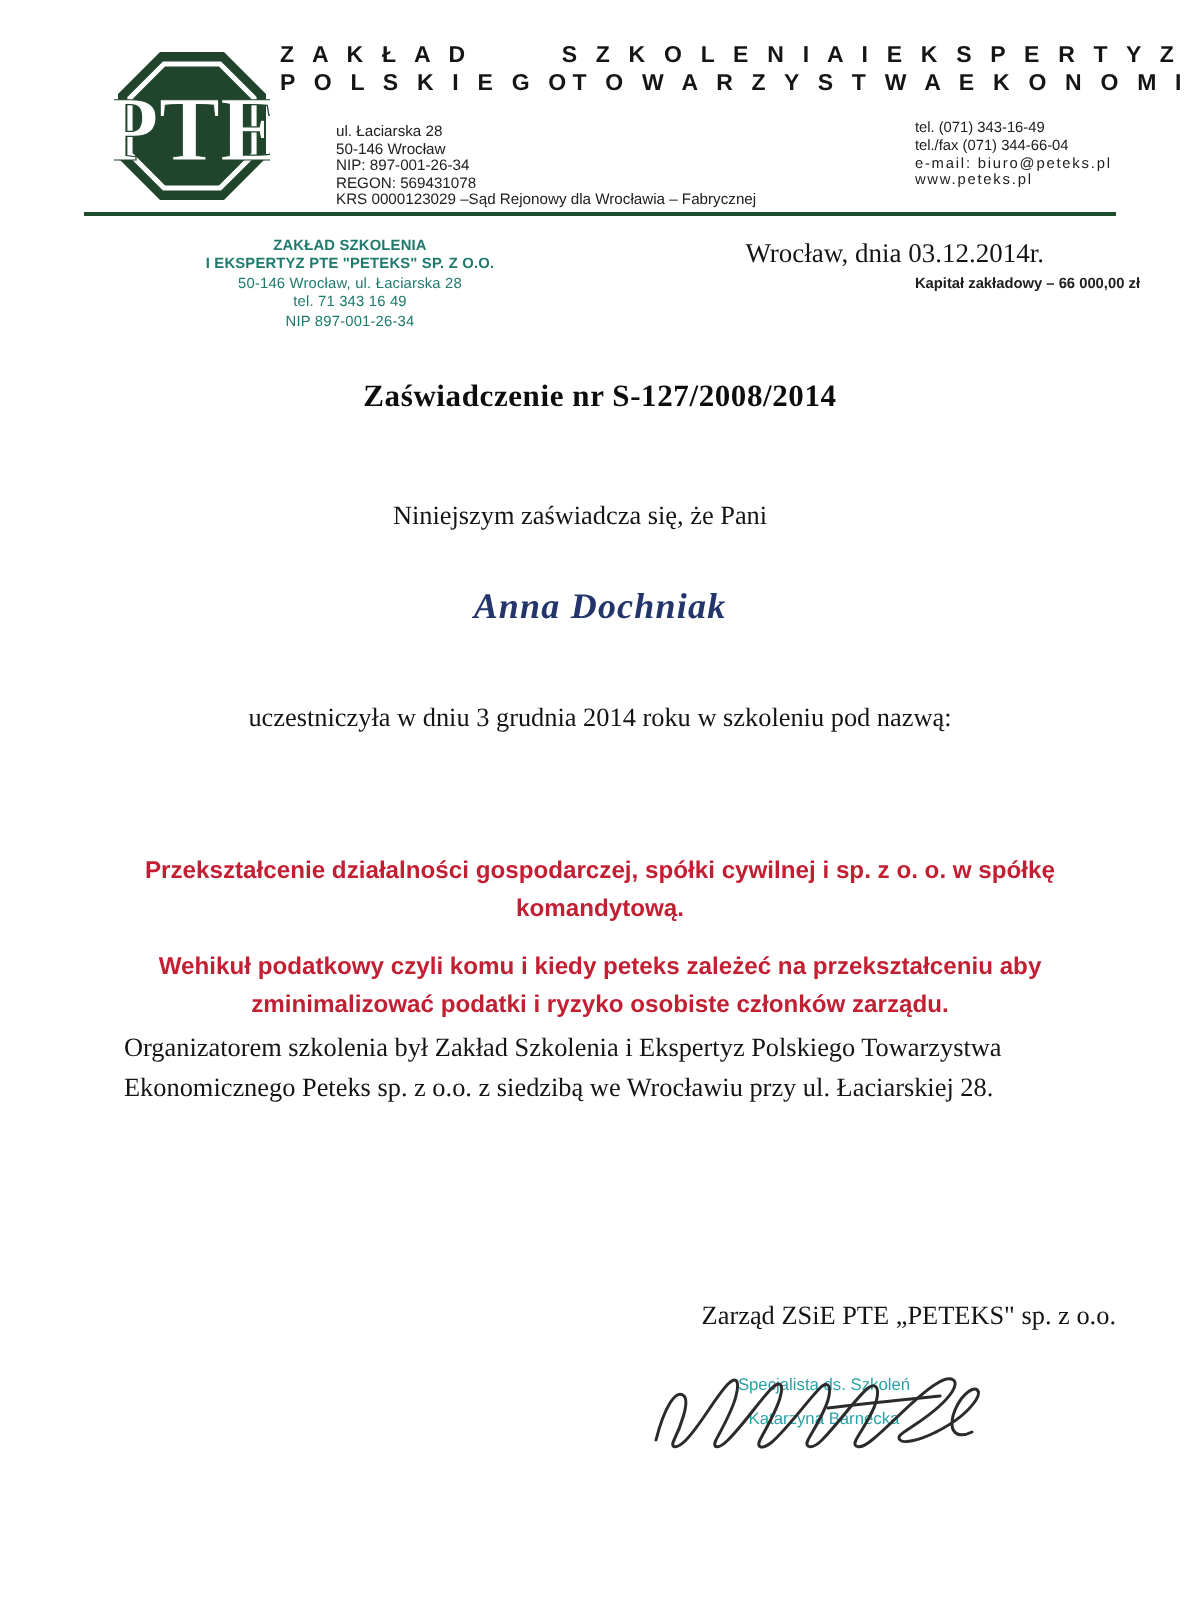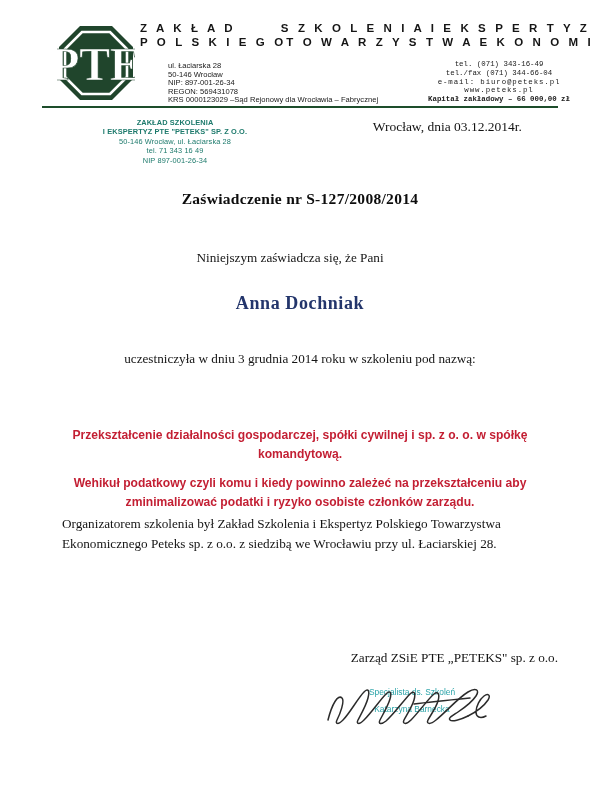--- a/index.html
+++ b/index.html
@@ -83,31 +83,31 @@
     font-family: "Liberation Sans", sans-serif;
     font-size: 7.6px;
     line-height: 8.6px;
     color: #202020;
     white-space: nowrap;
     margin-left: 28px;
   }
   .contact-block {
     position: absolute;
     right: 30px; top: 60px;
-    text-align: center;
-    font-family: Liberation Mono, monospace;
+    text-align: left;
+    font-family: Liberation Sans, sans-serif;
     font-size: 7.4px;
     line-height: 8.8px;
     color: #202020;
     white-space: nowrap;
   }
   .contact-block .lbl { letter-spacing: 0px; }
   .contact-block .em { letter-spacing: 0.9px; }
   .contact-block .www { letter-spacing: 0.9px; }
-  .contact-block .kap { font-weight: bold; letter-spacing: 0px; }
+  .contact-block .kap { font-weight: bold; letter-spacing: 0px; margin-top: 43px; }
 
   .header-rule {
     position: absolute;
     left: 42px; top: 106px;
     width: 516px; height: 2.4px;
     background: #1d4d2b;
   }
 
   
   .stamp-top {
@@ -164,20 +164,21 @@
   .recipient {
     position: absolute;
     left: 0; top: 293px;
     width: 600px;
     text-align: center;
     font-family: "Liberation Serif", serif;
     font-weight: bold;
     font-size: 18px;
     letter-spacing: 0.6px;
     color: #23356b;
+    font-style: italic;
   }
   .attend-line {
     position: absolute;
     left: 0; top: 351px;
     width: 600px;
     text-align: center;
     font-family: "Liberation Serif", serif;
     font-size: 13.2px;
     color: #141414;
   }
@@ -300,21 +301,21 @@
   <div class="doc-title">Zaświadczenie nr S-127/2008/2014</div>
 
   <div class="intro-line">Niniejszym zaświadcza się, że Pani</div>
 
   <div class="recipient">Anna Dochniak</div>
 
   <div class="attend-line">uczestniczyła  w dniu 3 grudnia  2014 roku w szkoleniu pod nazwą:</div>
 
   <div class="course-block">
     <span class="course-1">Przekształcenie działalności gospodarczej, spółki cywilnej i sp. z o. o. w spółkę komandytową.</span>
-    <span class="course-2">Wehikuł podatkowy czyli komu i kiedy powinno zależeć na przekształceniu aby zminimalizować podatki i ryzyko osobiste członków zarządu.</span>
+    <span class="course-2">Wehikuł podatkowy czyli komu i kiedy peteks zależeć na przekształceniu aby zminimalizować podatki i ryzyko osobiste członków zarządu.</span>
   </div>
 
   <div class="organizer">Organizatorem szkolenia był Zakład Szkolenia i Ekspertyz Polskiego Towarzystwa Ekonomicznego Peteks sp. z o.o. z siedzibą we Wrocławiu przy ul. Łaciarskiej 28.</div>
 
   <div class="board-line">Zarząd ZSiE PTE „PETEKS" sp. z o.o.</div>
 
   <div class="sig-area">
     <div class="sig-stamp">
       <div>Specjalista ds. Szkoleń</div>
       <div>Katarzyna Barnecka</div>

